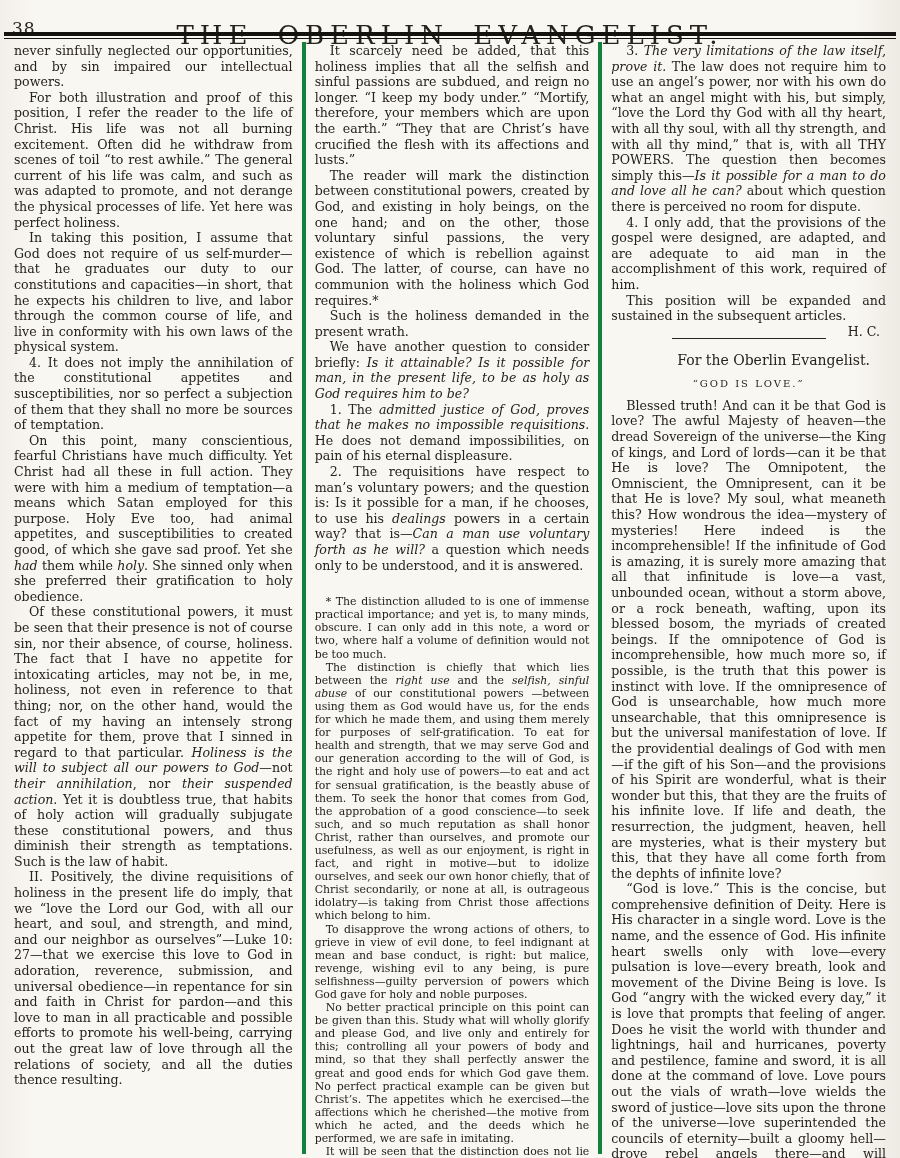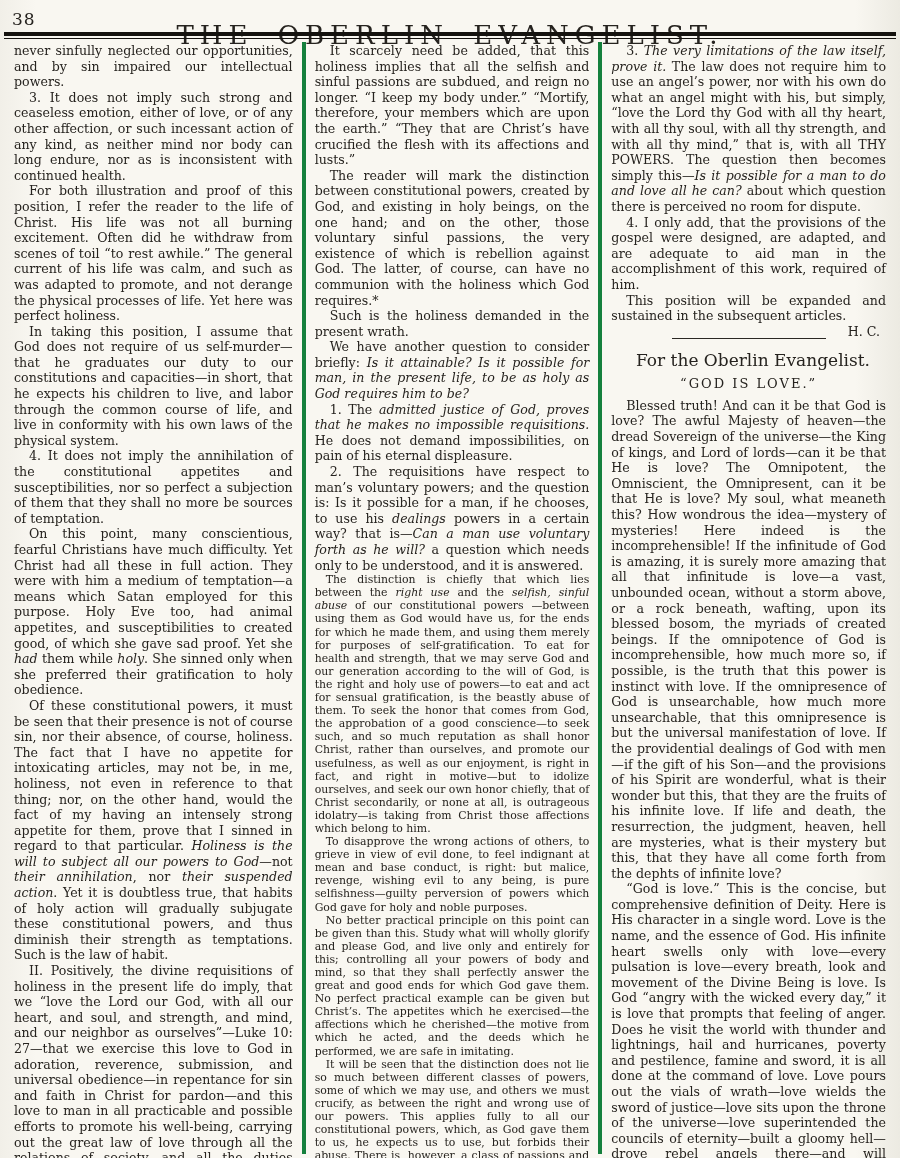--- a/index.html
+++ b/index.html
@@ -10,21 +10,21 @@
   html, body { margin: 0; padding: 0; }
   body {
     width: 900px; height: 1158px;
     position: relative; overflow: hidden;
     background: linear-gradient(90deg, #f1efe8, var(--paper) 4%, var(--paper) 95%, #eceae2);
     color: var(--ink);
     font-family: "DejaVu Serif", "Liberation Serif", serif;
   }
   .header { position: absolute; top: 4px; left: 0; right: 0; height: 28px; }
   .page-number {
-    position: absolute; left: 12px; top: 5px;
+    position: absolute; left: 12px; top: 14px;
     font-size: 17px; letter-spacing: 1px;
   }
   .masthead {
     margin: 16px; text-align: center;
     font-size: 26px; font-weight: normal;
     letter-spacing: 6px; word-spacing: 10px;
   }
   .head-rule {
     position: absolute; top: 32px; left: 4px; right: 4px; height: 7px;
     border-top: 4px solid #15130f;
@@ -39,61 +39,61 @@
     font-size: 12.6px; line-height: 15.6px;
     text-align: justify;
   }
   .col + .col { border-left: 4px solid #15803d; }
   .col p { margin: 0; }
   p.p, p.sig { text-indent: 15px; }
   p.pni { text-indent: 0; }
   p.fn { font-size: 10.9px; line-height: 13.1px; text-indent: 11px; }
   p.heading {
     text-align: center; text-indent: 0;
-    font-size: 13px; letter-spacing: 2px;
+    font-size: 10px; letter-spacing: 2px;
     margin: 8px 0 6px 0;
   }
   p.credit {
     text-align: right; text-indent: 0;
-    font-size: 17px; margin: 14px 16px 2px 0;
+    font-size: 14px; margin: 14px 16px 2px 0;
   }
   .rule {
     width: 56%; height: 0; margin: 14px auto 2px auto;
     border-top: 1.5px solid #2b2823;
   }
   .sig-name { float: right; padding-right: 6px; }
   i { font-style: italic; }
 </style>
 </head>
 <body>
 
 <header class="header">
   <div class="page-number">38</div>
   <h1 class="masthead">THE OBERLIN EVANGELIST.</h1>
 </header>
 <div class="head-rule"></div>
 
 <main class="cols">
   <section class="col">
       <p class="pni">never sinfully neglected our opportunities, and by sin impaired our intellectual powers.</p>
-      <p class="p">3. It does not imply such strong and ceaseless emotion, either of love, or of any other affection, or such incessant action of any kind, as neither mind nor body can long endure, nor as is inconsistent with continued health.</p>
       <p class="p">For both illustration and proof of this position, I refer the reader to the life of Christ. His life was not all burning excitement. Often did he withdraw from scenes of toil “to rest awhile.” The general current of his life was calm, and such as was adapted to promote, and not derange the physical processes of life. Yet here was perfect holiness.</p>
       <p class="p">In taking this position, I assume that God does not require of us self-murder—that he graduates our duty to our constitutions and capacities—in short, that he expects his children to live, and labor through the common course of life, and live in conformity with his own laws of the physical system.</p>
       <p class="p">4. It does not imply the annihilation of the constitutional appetites and susceptibilities, nor so perfect a subjection of them that they shall no more be sources of temptation.</p>
       <p class="p">On this point, many conscientious, fearful Christians have much difficulty. Yet Christ had all these in full action. They were with him a medium of temptation—a means which Satan employed for this purpose. Holy Eve too, had animal appetites, and susceptibilities to created good, of which she gave sad proof. Yet she <i>had</i> them while <i>holy</i>. She sinned only when she preferred their gratification to holy obedience.</p>
       <p class="p">Of these constitutional powers, it must be seen that their presence is not of course sin, nor their absence, of course, holiness. The fact that I have no appetite for intoxicating articles, may not be, in me, holiness, not even in reference to that thing; nor, on the other hand, would the fact of my having an intensely strong appetite for them, prove that I sinned in regard to that particular. <i>Holiness is the will to subject all our powers to God</i>—not <i>their annihilation</i>, nor <i>their suspended action</i>. Yet it is doubtless true, that habits of holy action will gradually subjugate these constitutional powers, and thus diminish their strength as temptations. Such is the law of habit.</p>
       <p class="p">II. Positively, the divine requisitions of holiness in the present life do imply, that we “love the Lord our God, with all our heart, and soul, and strength, and mind, and our neighbor as ourselves”—Luke 10: 27—that we exercise this love to God in adoration, reverence, submission, and universal obedience—in repentance for sin and faith in Christ for pardon—and this love to man in all practicable and possible efforts to promote his well-being, carrying out the great law of love through all the relations of society, and all the duties thence resulting.</p>
     </section>
   <section class="col">
       <p class="p">It scarcely need be added, that this holiness implies that all the selfish and sinful passions are subdued, and reign no longer. “I keep my body under.” “Mortify, therefore, your members which are upon the earth.” “They that are Christ’s have crucified the flesh with its affections and lusts.”</p>
       <p class="p">The reader will mark the distinction between constitutional powers, created by God, and existing in holy beings, on the one hand; and on the other, those voluntary sinful passions, the very existence of which is rebellion against God. The latter, of course, can have no communion with the holiness which God requires.*</p>
       <p class="p">Such is the holiness demanded in the present wrath.</p>
       <p class="p">We have another question to consider briefly: <i>Is it attainable? Is it possible for man, in the present life, to be as holy as God requires him to be?</i></p>
       <p class="p">1. The <i>admitted justice of God, proves that he makes no impossible requisitions.</i> He does not demand impossibilities, on pain of his eternal displeasure.</p>
       <p class="p">2. The requisitions have respect to man’s voluntary powers; and the question is: Is it possible for a man, if he chooses, to use his <i>dealings</i> powers in a certain way? that is—<i>Can a man use voluntary forth as he will?</i> a question which needs only to be understood, and it is answered.</p>
+      <p class="fn" style="margin-top: 22px;">* The distinction alluded to is one of immense practical importance; and yet is, to many minds, obscure. I can only add in this note, a word or two, where half a volume of definition would not be too much.</p>
       <p class="fn">The distinction is chiefly that which lies between the <i>right use</i> and the <i>selfish, sinful abuse</i> of our constitutional powers —between using them as God would have us, for the ends for which he made them, and using them merely for purposes of self-gratification. To eat for health and strength, that we may serve God and our generation according to the will of God, is the right and holy use of powers—to eat and act for sensual gratification, is the beastly abuse of them. To seek the honor that comes from God, the approbation of a good conscience—to seek such, and so much reputation as shall honor Christ, rather than ourselves, and promote our usefulness, as well as our enjoyment, is right in fact, and right in motive—but to idolize ourselves, and seek our own honor chiefly, that of Christ secondarily, or none at all, is outrageous idolatry—is taking from Christ those affections which belong to him.</p>
       <p class="fn">To disapprove the wrong actions of others, to grieve in view of evil done, to feel indignant at mean and base conduct, is right: but malice, revenge, wishing evil to any being, is pure selfishness—guilty perversion of powers which God gave for holy and noble purposes.</p>
       <p class="fn">No better practical principle on this point can be given than this. Study what will wholly glorify and please God, and live only and entirely for this; controlling all your powers of body and mind, so that they shall perfectly answer the great and good ends for which God gave them. No perfect practical example can be given but Christ’s. The appetites which he exercised—the affections which he cherished—the motive from which he acted, and the deeds which he performed, we are safe in imitating.</p>
       <p class="fn">It will be seen that the distinction does not lie so much between different classes of powers, some of which we may use, and others we must crucify, as between the right and wrong use of our powers. This applies fully to all our constitutional powers, which, as God gave them to us, he expects us to use, but forbids their abuse. There is, however, a class of passions and appetites of a factitious character, created by the sinful indulgence of our constitutional powers, of which the very existence, and every kind of indulgence is sin. For instance, the appetite for intoxicating articles, and the malignant passions, which, ripened into confirmed habits of mind, seem like a new class powers.</p>
     </section>
   <section class="col">
       <p class="p">3. <i>The very limitations of the law itself, prove it.</i> The law does not require him to use an angel’s power, nor with his own do what an angel might with his, but simply, “love the Lord thy God with all thy heart, with all thy soul, with all thy strength, and with all thy mind,” that is, with all THY POWERS. The question then becomes simply this—<i>Is it possible for a man to do and love all he can?</i> about which question there is perceived no room for dispute.</p>
       <p class="p">4. I only add, that the provisions of the gospel were designed, are adapted, and are adequate to aid man in the accomplishment of this work, required of him.</p>
       <p class="sig">This position will be expanded and sustained in the subsequent articles.<span class="sig-name">H. C.</span></p>
       <div class="rule"></div>

